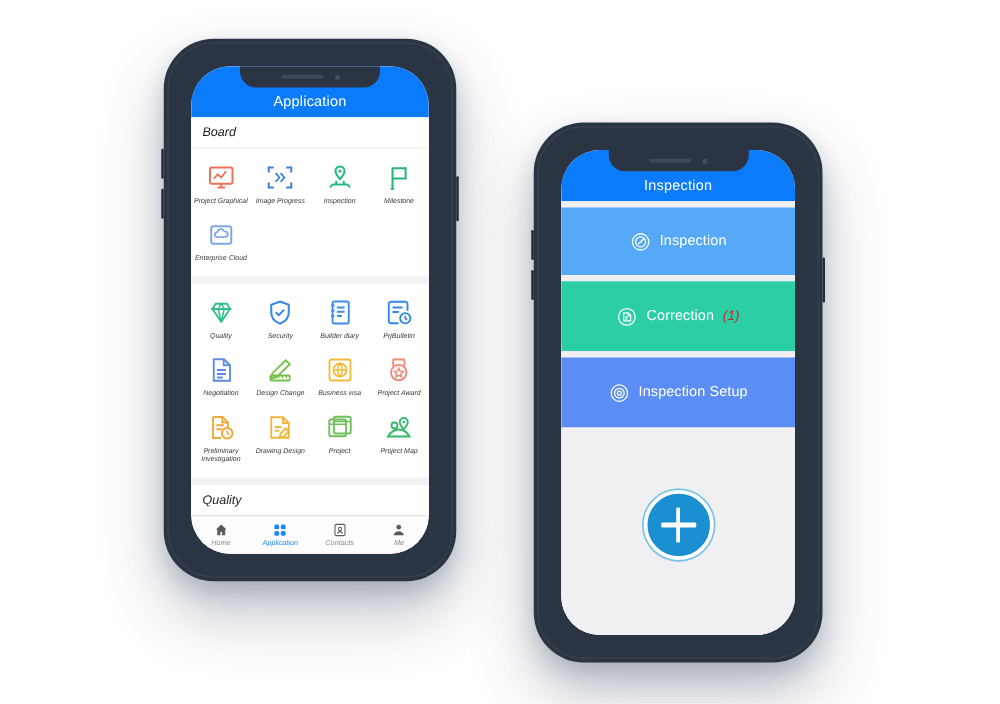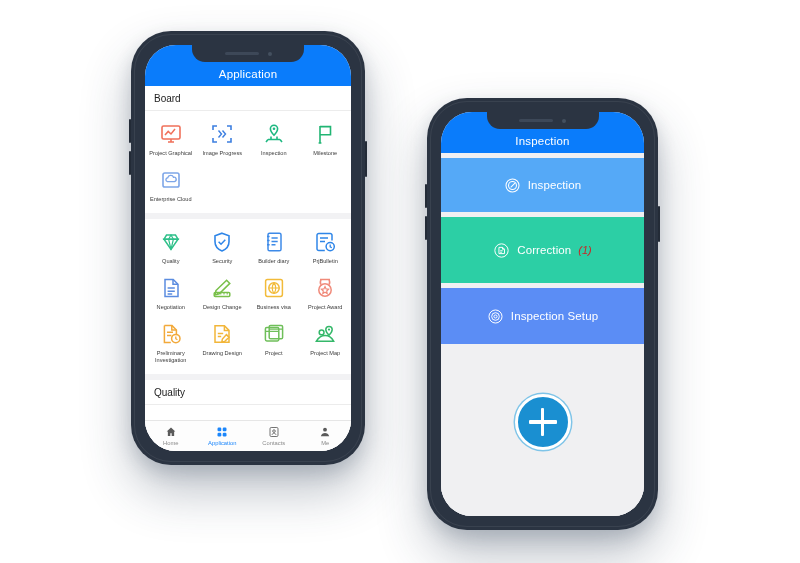--- a/index.html
+++ b/index.html
@@ -9,21 +9,21 @@
     background: #ffffff;
     font-family: "Liberation Sans", sans-serif;
   }
   #stage { position: relative; width: 800px; height: 563px; background: #fff; }
 
   
   .phone {
     position: absolute;
     background: #2b3442;
     border-radius: 40px;
-    padding: 14px;
+    padding: 22px;
     box-shadow: 0 26px 50px rgba(40,55,80,.30), 0 8px 18px rgba(40,55,80,.18);
   }
   .phone::after{
     content:"";
     position:absolute; inset:3px;
     border-radius:37px;
     border:1px solid rgba(255,255,255,.07);
     pointer-events:none;
   }
   #phone-one   { left: 131px; top: 31px;  width: 234px; height: 434px; }
@@ -58,21 +58,21 @@
     height: 41px;
     background: #0a7cfb;
     color: #fff;
     display: flex; align-items: flex-end; justify-content: center;
     padding-bottom: 6px;
     font-size: 11.5px;
     letter-spacing: .2px;
   }
 
   
-  .app-body { height: calc(100% - 41px); display:flex; flex-direction:column; background:#fff; }
+  .app-body { height: calc(100% - 41px); display:flex; flex-direction:column; background:#fff;font-style:italic; }
   .scroll-area { flex: 1; overflow: hidden; background:#fff; }
 
   .section-head {
     font-size: 10px;
     color: #222;
     padding: 7px 9px 6px 9px;
     background: #fff;
     border-bottom: 1px solid #ececec;
   }
   .grid {
@@ -118,21 +118,21 @@
   .insp-card {
     display:flex; align-items:center; justify-content:center; gap:7px;
     color:#fff;
     cursor:pointer;
     user-select:none;
   }
   .insp-card .ic { width:17px; height:17px; flex:0 0 auto; }
   .insp-card .lbl { font-size: 11.5px; letter-spacing:.1px; white-space:nowrap; }
   .cnt { font-style: italic; color:#c62828; font-size:11px; }
   #card-inspection { height: 54px; }
-  #card-correction, #card-recheck { height: 66px; flex:1; }
+  #card-correction, #card-recheck { height: 56px; flex:1; }
   #card-setup { height: 56px; justify-content: center; }
   .insp-spacer { flex:1; background:#f0f0f2; position:relative; }
   .fab {
     position:absolute; left:50%; top: 50px; transform: translateX(-50%);
     width: 56px; height: 56px; border-radius: 50%;
     background: #1a8fd1;
     border: 3px solid #ffffff;
     box-shadow: 0 0 0 1.5px #7fc4e8;
     display:flex; align-items:center; justify-content:center;
     cursor:pointer;

